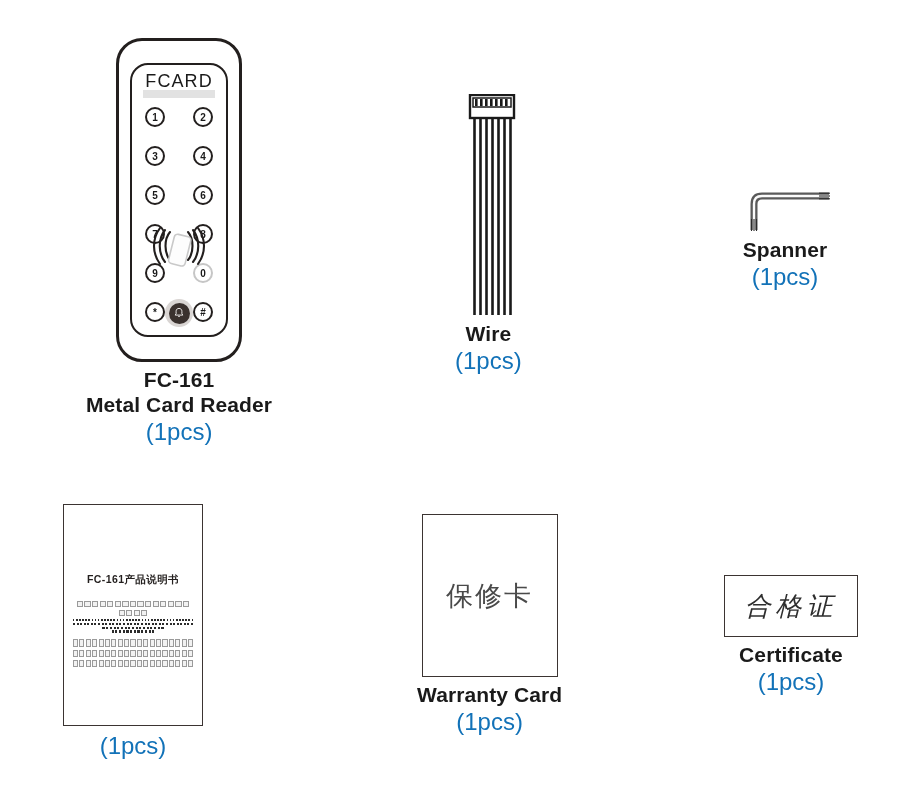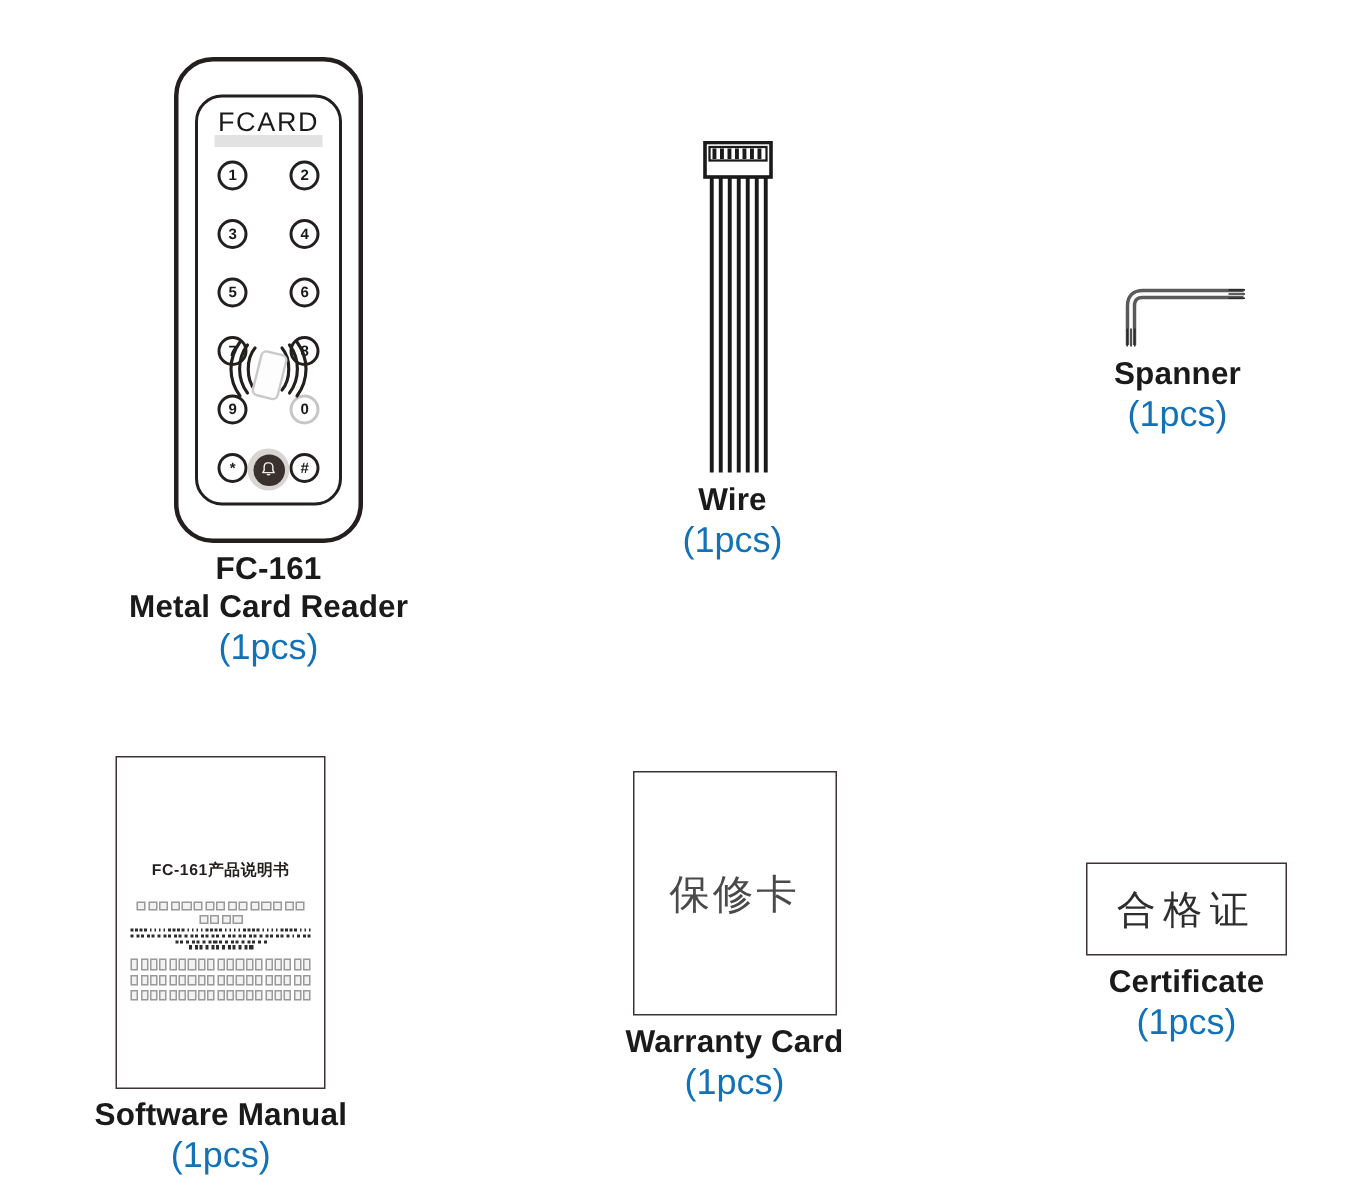--- a/index.html
+++ b/index.html
@@ -236,20 +236,21 @@
     display: flex;
     align-items: center;
     justify-content: center;
     box-sizing: border-box;
   }
   .cn-cert {
     font-family: "DejaVu Sans", sans-serif;
     font-size: 26px;
     color: #2e2e2e;
     letter-spacing: 5px;
+    font-style: italic;
   }
 </style>
 </head>
 <body>
 
 <div class="canvas">
 
   <div class="item" style="left:86px; top:38px;">
     <div class="art">
       <div class="reader-shell">
@@ -559,21 +560,20 @@
               <i class="blk"></i>
             <i class="blk"></i>
               <i class="blk"></i>
               <i class="blk"></i>
               <i class="blk"></i>
           </div>
         </div>
       </div>
     </div>
     <div class="caption">
-      <span class="cap-line">Software Manual</span>
       <span class="cap-qty">(1pcs)</span>
     </div>
   </div>
 
   <div class="item" style="left:417px; top:514px;">
     <div class="art">
       <div class="warranty-page">
         <span class="cn-big">保修卡</span>
       </div>
     </div>

